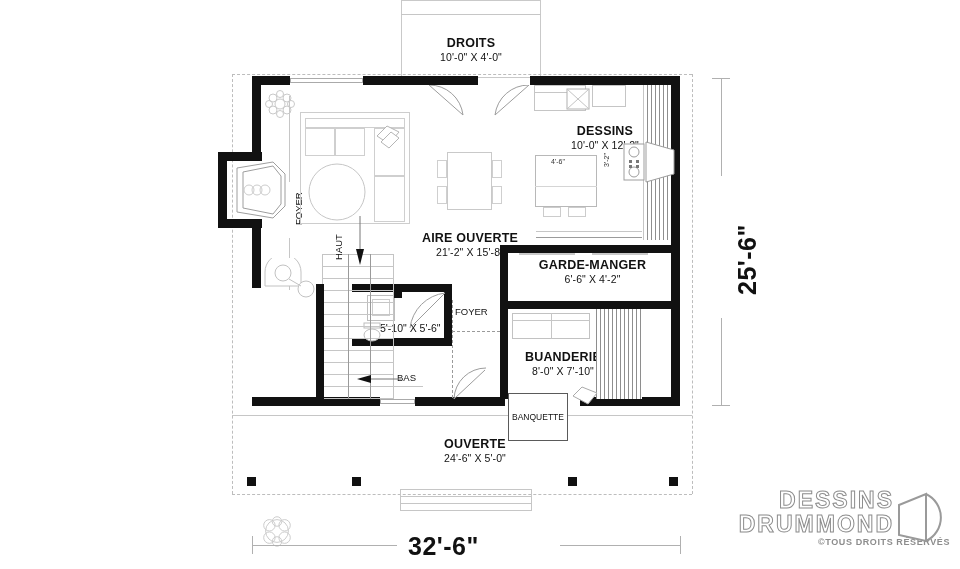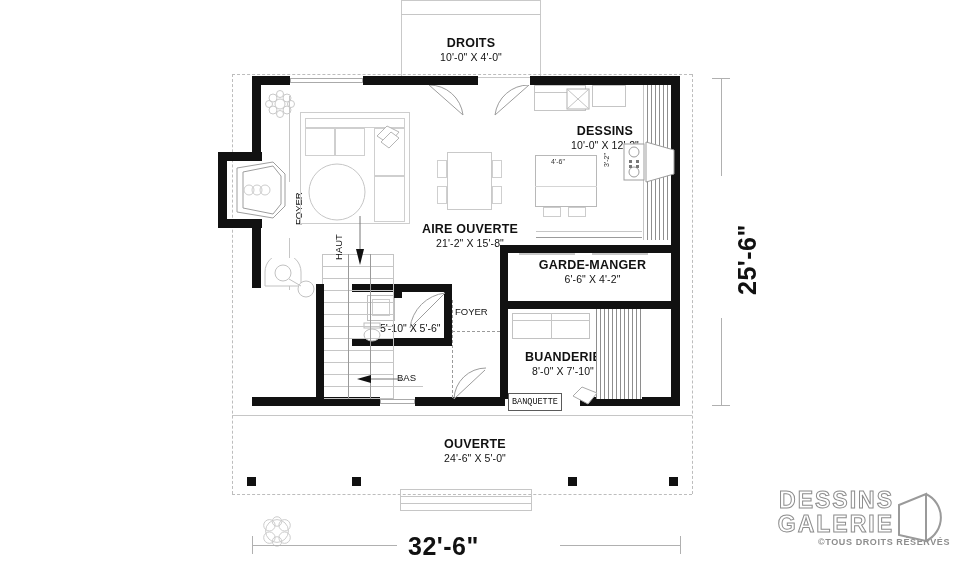--- a/index.html
+++ b/index.html
@@ -73,23 +73,22 @@
     white-space: nowrap;
     transform-origin: 0 0;
     transform: rotate(-90deg);
   }
   .boxed {
     position: absolute;
     font-size: 8.5px;
     color: #111111;
     background: #ffffff;
     border: 1px solid #5a5a5a;
-    padding: 3px 3px;
-    white-space: nowrap;
-    font-family: Liberation Mono, monospace;
+    padding: 18px 3px;
+    white-space: nowrap;
   }
 
   
   .bigdim {
     position: absolute;
     font-weight: bold;
     font-size: 25px;
     color: #111111;
     letter-spacing: .5px;
     white-space: nowrap;
@@ -292,21 +291,21 @@
     <svg viewBox="0 0 110 32" width="110" height="32">
       <g stroke="#9d9d9d" fill="none" stroke-width="1">
         <path d="M4 0 A 34 34 0 0 1 38 30"></path>
         <line x1="4" y1="0" x2="38" y2="30"></line>
         <path d="M104 0 A 34 34 0 0 0 70 30"></path>
         <line x1="104" y1="0" x2="70" y2="30"></line>
       </g>
     </svg>
   </div>
 
-  <div class="room-label" style="left:390px; top:222px; width:160px;">
+  <div class="room-label" style="left:390px; top:231px; width:160px;">
     <span class="rname">AIRE OUVERTE</span>
     <span class="rdim">21'-2" X 15'-8"</span>
   </div>
 
   <div class="room-label" style="left:535px; top:124px; width:140px;">
     <span class="rname">DESSINS</span>
     <span class="rdim">10'-0" X 12'-2"</span>
   </div>
 
   <div class="thin" style="left:534px; top:85px; width:52px; height:26px; border-color:#c5c5c5;"></div>
@@ -474,21 +473,21 @@
 
   <div class="dimline" style="left:252px; top:545px; width:145px; height:1px;"></div>
   <div class="dimline" style="left:560px; top:545px; width:120px; height:1px;"></div>
   <div class="dimline" style="left:252px; top:536px; width:1px; height:18px;"></div>
   <div class="dimline" style="left:680px; top:536px; width:1px; height:18px;"></div>
   <div class="bigdim" style="left:408px; top:532px;">32'-6"</div>
 
   <div id="logo-block">
     <div style="position:relative; padding-right:56px;margin-top:33px;">
       <div class="logo-line1">DESSINS</div>
-      <div class="logo-line2">GALERIE</div>
+      <div class="logo-line2">DRUMMOND</div>
       <div id="logo-mark">
         <svg viewBox="0 0 46 56" width="46" height="56">
           <path d="M3 44 L3 14 L30 3 L30 50 Z" fill="#ffffff" stroke="#9a9a9a" stroke-width="2"></path>
           <path d="M30 3 A 26 26 0 0 1 30 50" fill="none" stroke="#9a9a9a" stroke-width="2"></path>
         </svg>
       </div>
     </div>
     <div class="logo-rights">©TOUS DROITS RÉSERVÉS</div>
   </div>
 

